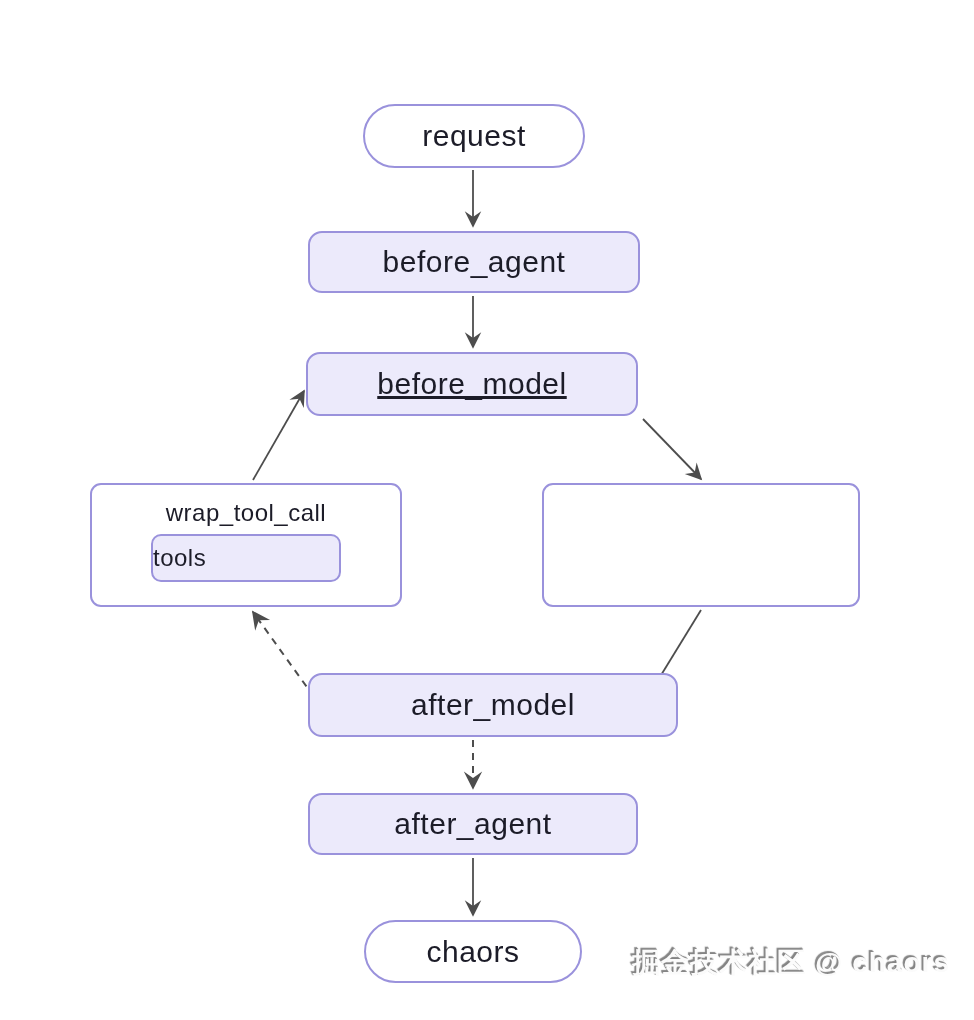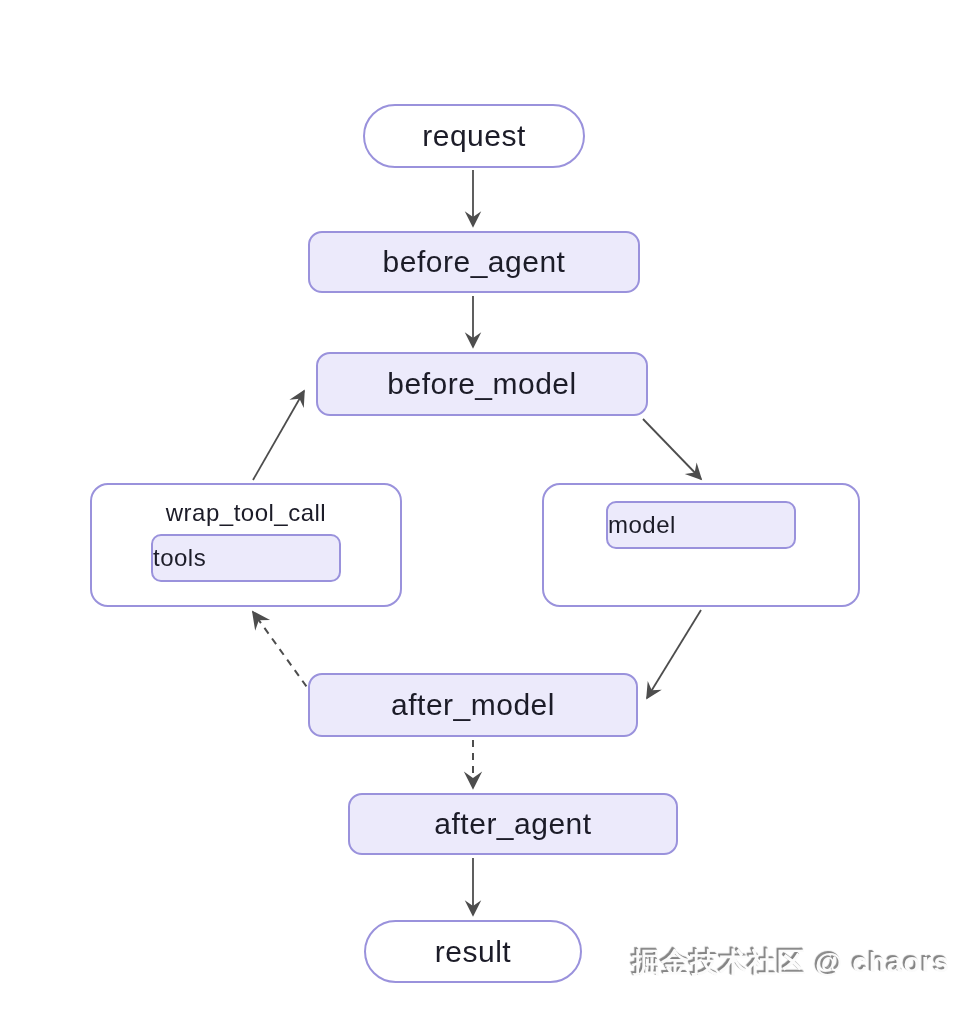--- a/index.html
+++ b/index.html
@@ -8,21 +8,21 @@
     font-family:"Liberation Sans","DejaVu Sans",sans-serif;color:#1c1c28;
   }
   .edges{position:absolute;left:0;top:0;width:974px;height:1020px;}
   .node{
     position:absolute;box-sizing:border-box;display:flex;align-items:center;justify-content:center;
     border:2.5px solid #9a92dc;background:#eceafb;border-radius:14px;
     font-size:30px;font-weight:500;letter-spacing:0.5px;
   }
   .stadium{background:#ffffff;border-radius:34px;}
   .container-node{
-    background:#ffffff;border-radius:18px;
+    background:#ffffff;border-radius:11px;
     flex-direction:column;justify-content:flex-start;padding-top:16px;gap:9px;
     font-size:24px;font-weight:500;
   }
   .container-label{line-height:1;}
   .inner-box{
     box-sizing:border-box;display:flex;align-items:center;justify-content:flex-start;
     border:2.5px solid #9a92dc;background:#eceafb;border-radius:10px;
     width:190px;height:48px;font-size:24px;font-weight:500;
   }
   .watermark{
@@ -54,44 +54,41 @@
   </svg>
 
   <div class="node stadium" style="left:363px;top:104px;width:222px;height:64px;">
     <span>request</span>
   </div>
 
   <div class="node" style="left:308px;top:231px;width:332px;height:62px;">
     <span>before_agent</span>
   </div>
 
-  <div class="node" style="left:316px;top:352px;width:332px;height:64px;">
+  <div class="node" style="left:306px;top:352px;width:332px;height:64px;text-decoration:underline;">
     <span>before_model</span>
   </div>
 
   <div class="node container-node" style="left:90px;top:483px;width:312px;height:124px;">
     <span class="container-label">wrap_tool_call</span>
     <div class="inner-box">
       <span>tools</span>
     </div>
   </div>
 
   <div class="node container-node" style="left:542px;top:483px;width:318px;height:124px;">
-    <div class="inner-box">
-      <span>model</span>
-    </div>
   </div>
 
-  <div class="node" style="left:308px;top:673px;width:330px;height:64px;">
+  <div class="node" style="left:308px;top:673px;width:370px;height:64px;">
     <span>after_model</span>
   </div>
 
-  <div class="node" style="left:308px;top:793px;width:330px;height:62px;margin-left:40px;">
+  <div class="node" style="left:308px;top:793px;width:330px;height:62px;">
     <span>after_agent</span>
   </div>
 
   <div class="node stadium" style="left:364px;top:920px;width:218px;height:63px;">
-    <span>result</span>
+    <span>chaors</span>
   </div>
 
   <div class="watermark">掘金技术社区 @ chaors</div>
 
 </div>
 
 </body></html>

